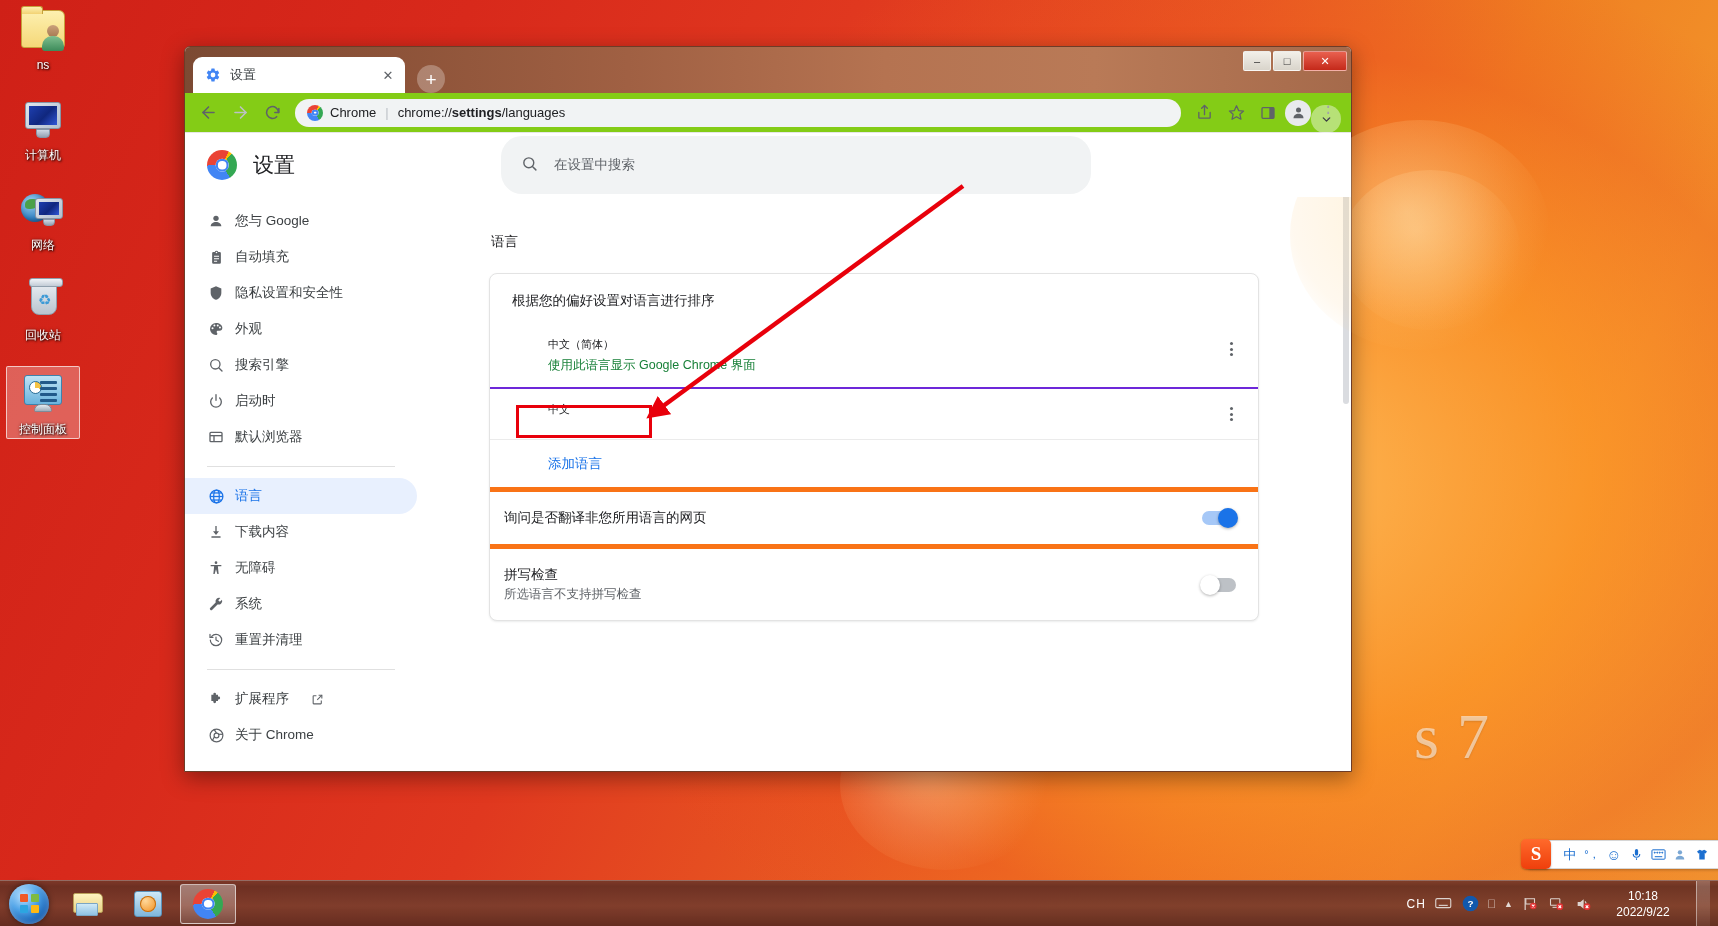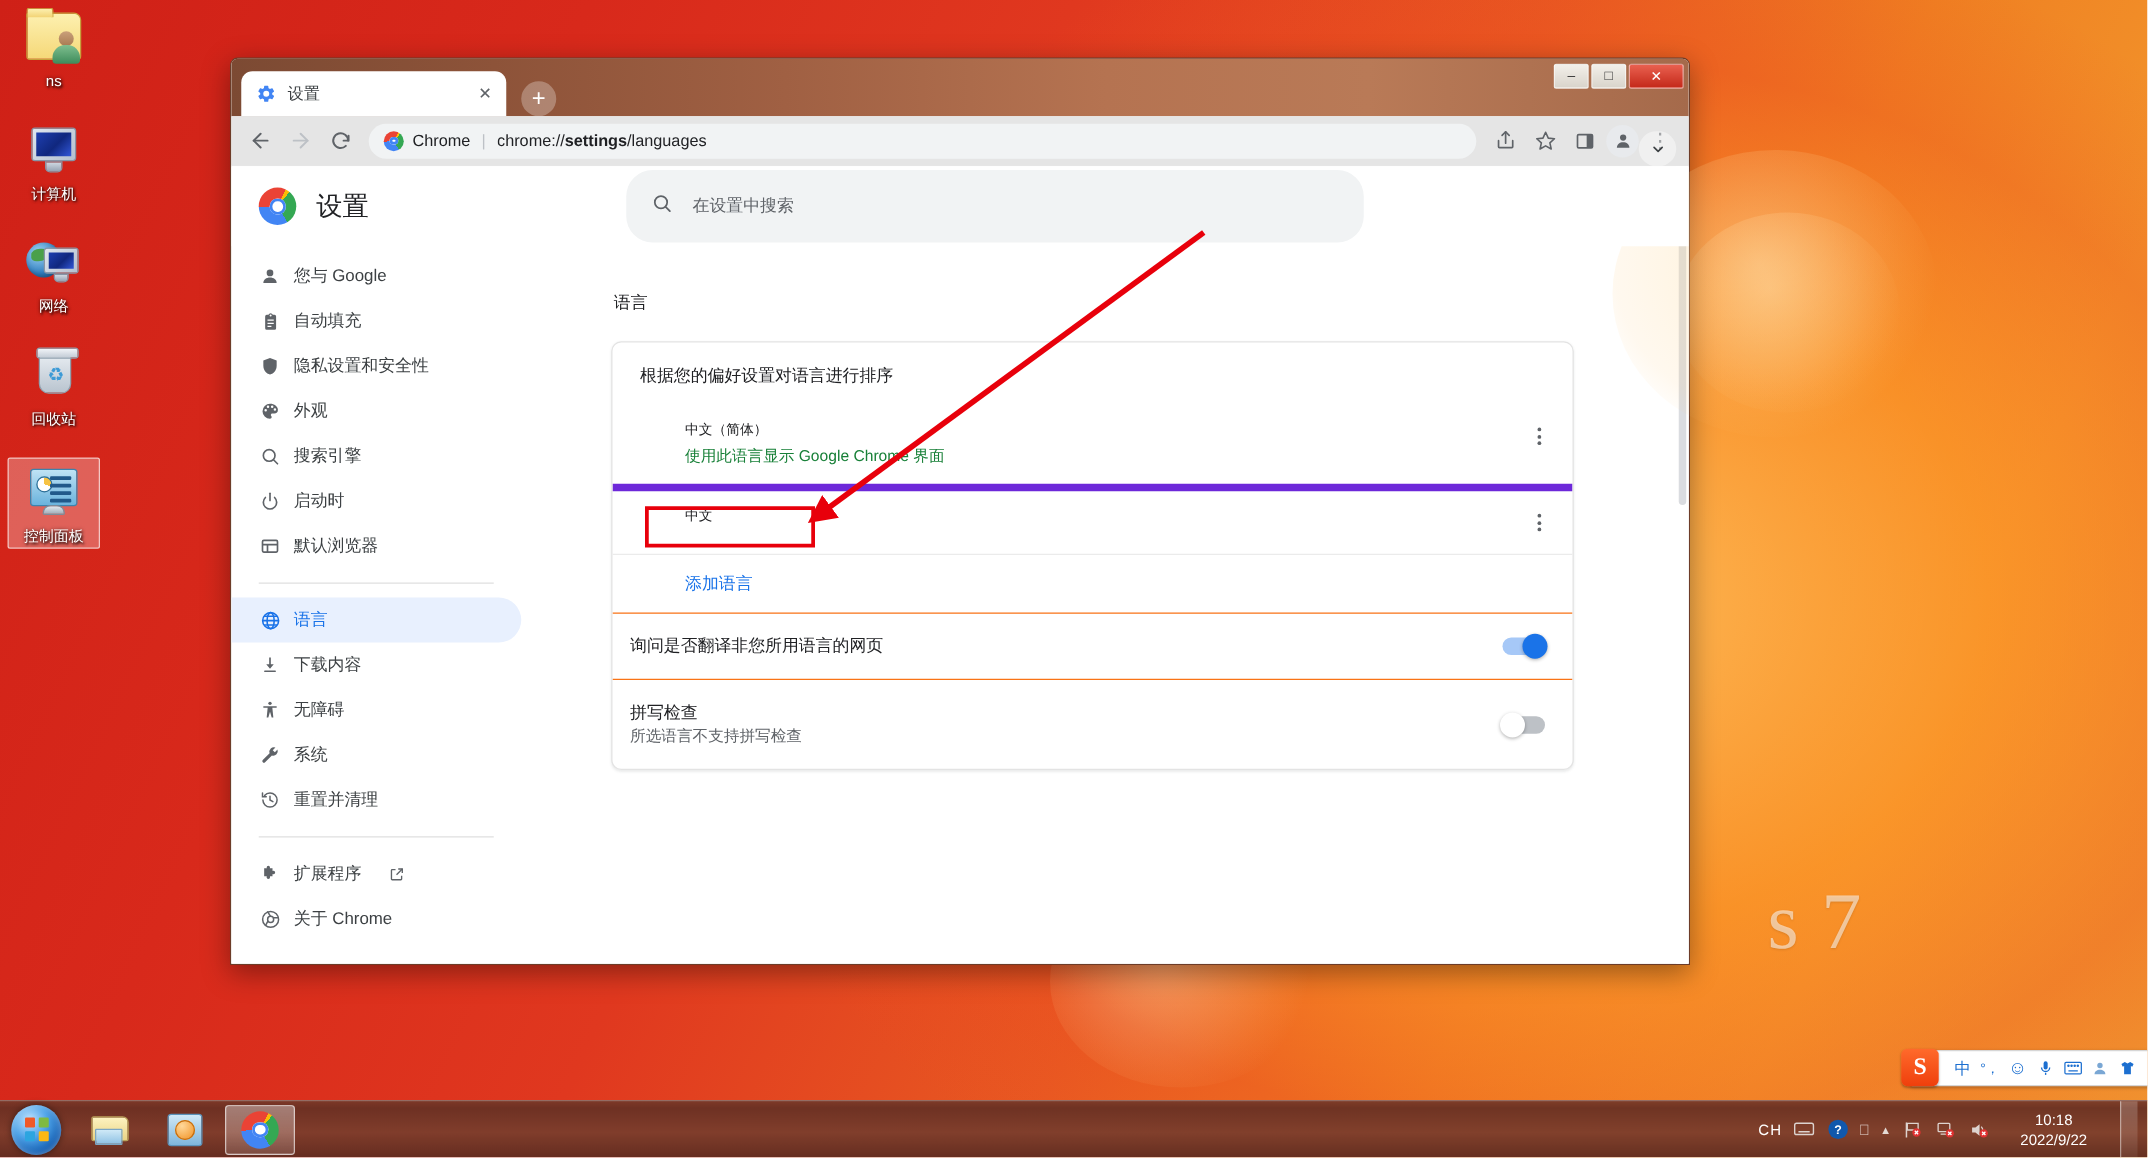--- a/index.html
+++ b/index.html
@@ -205,21 +205,21 @@
   .newtab {
     position:absolute; left: 232px; top: 18px;
     width: 28px; height: 28px; border-radius: 50%;
     background: rgba(255,255,255,0.28);
     display:flex;align-items:center;justify-content:center;
     color:#fff; font-size:19px; line-height:1; cursor:pointer;
   }
 
   
   .toolbar {
-    height: 40px; background:#e5e5e5;
+    height: 40px; background:#84cc16;
     display:flex; align-items:center;
     padding: 0 8px; gap: 2px;
     border-bottom: 1px solid #e6e6e6;
     position: relative;
   }
   .tb-btn {
     width:30px; height:30px; border-radius:50%;
     display:flex;align-items:center;justify-content:center;
     cursor:pointer; color:#5f6368; flex:0 0 auto;
   }
@@ -299,21 +299,21 @@
   }
   .card-head {
     padding: 18px 22px 14px;
     font-size: 13.5px; color:#202124;
   }
   .lang-row {
     display:flex; align-items:flex-start;
     padding: 10px 14px 12px 58px;
     min-height: 42px; position:relative;
   }
-  .lang-row + .lang-row, .row-div { border-top: 6px solid #6d28d9; }
+  .lang-row + .lang-row, .row-div { border-top: 2px solid #6d28d9; }
   .lang-main { flex:1; }
   .lang-name { font-size: 11px; color:#202124; line-height: 21px; }
   .lang-sub { font-size: 12.5px; color:#5f6368; line-height: 20px; }
   .lang-sub.green { color:#188038; }
   .kebab {
     width: 26px; height:26px; border-radius:50%;
     display:flex; flex-direction:column; align-items:center; justify-content:center; gap:2.5px;
     cursor:pointer; margin-top: 2px; flex:0 0 auto;
   }
   .kebab i { width:3px;height:3px;border-radius:50%;background:#5f6368; display:block; }
@@ -321,21 +321,21 @@
   .addrow {
     padding: 14px 22px 14px 58px;
     border-top: 1px solid #ebebeb;
   }
   .add-link {
     font-size: 13.5px; color:#1a73e8; cursor:pointer; display:inline-block;
   }
   .toggle-row {
     display:flex; align-items:center;
     padding: 16px 22px 16px 14px;
-    border-top: 1px solid #f97316;
+    border-top: 5px solid #f97316;
     min-height: 52px;
   }
   .toggle-row .tr-text { flex:1; }
   .tr-title { font-size:13.5px; color:#202124; line-height:20px; }
   .tr-sub { font-size:12.5px; color:#5f6368; line-height:19px; }
   .switch {
     width: 34px; height: 14px; border-radius: 7px; position:relative;
     background:#bdc1c6; cursor:pointer; flex:0 0 auto;
   }
   .switch .knob {

